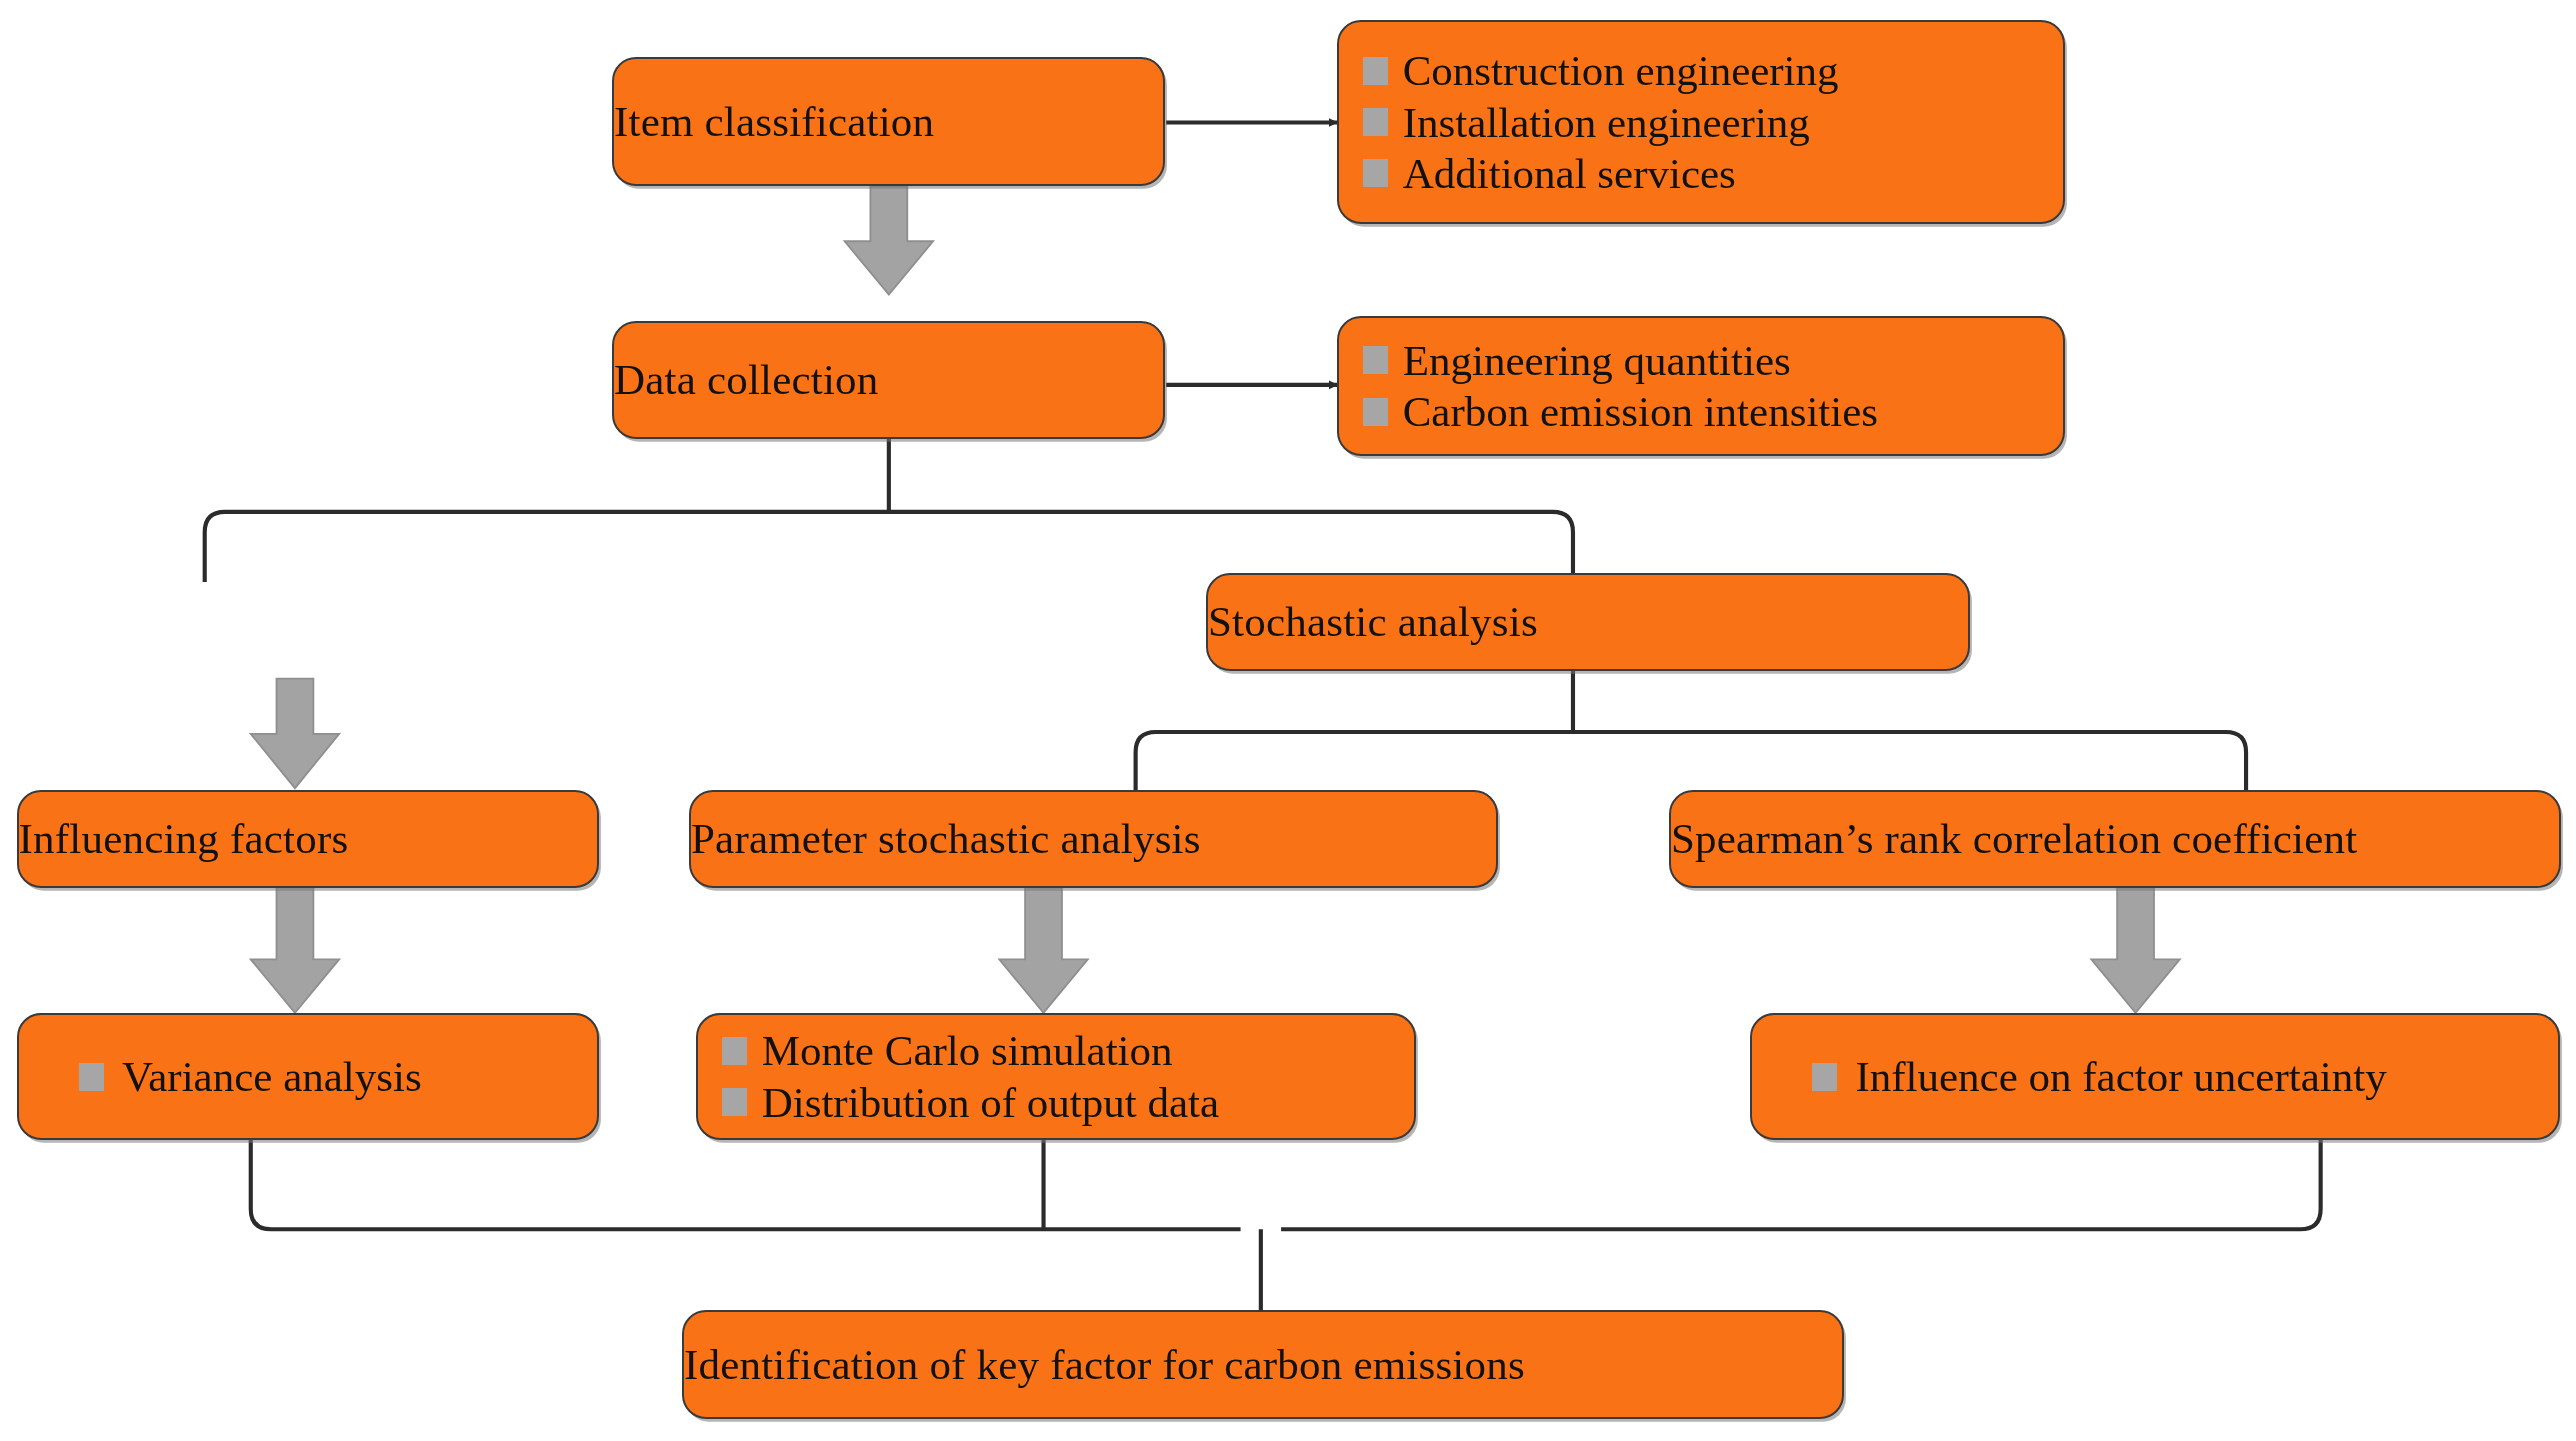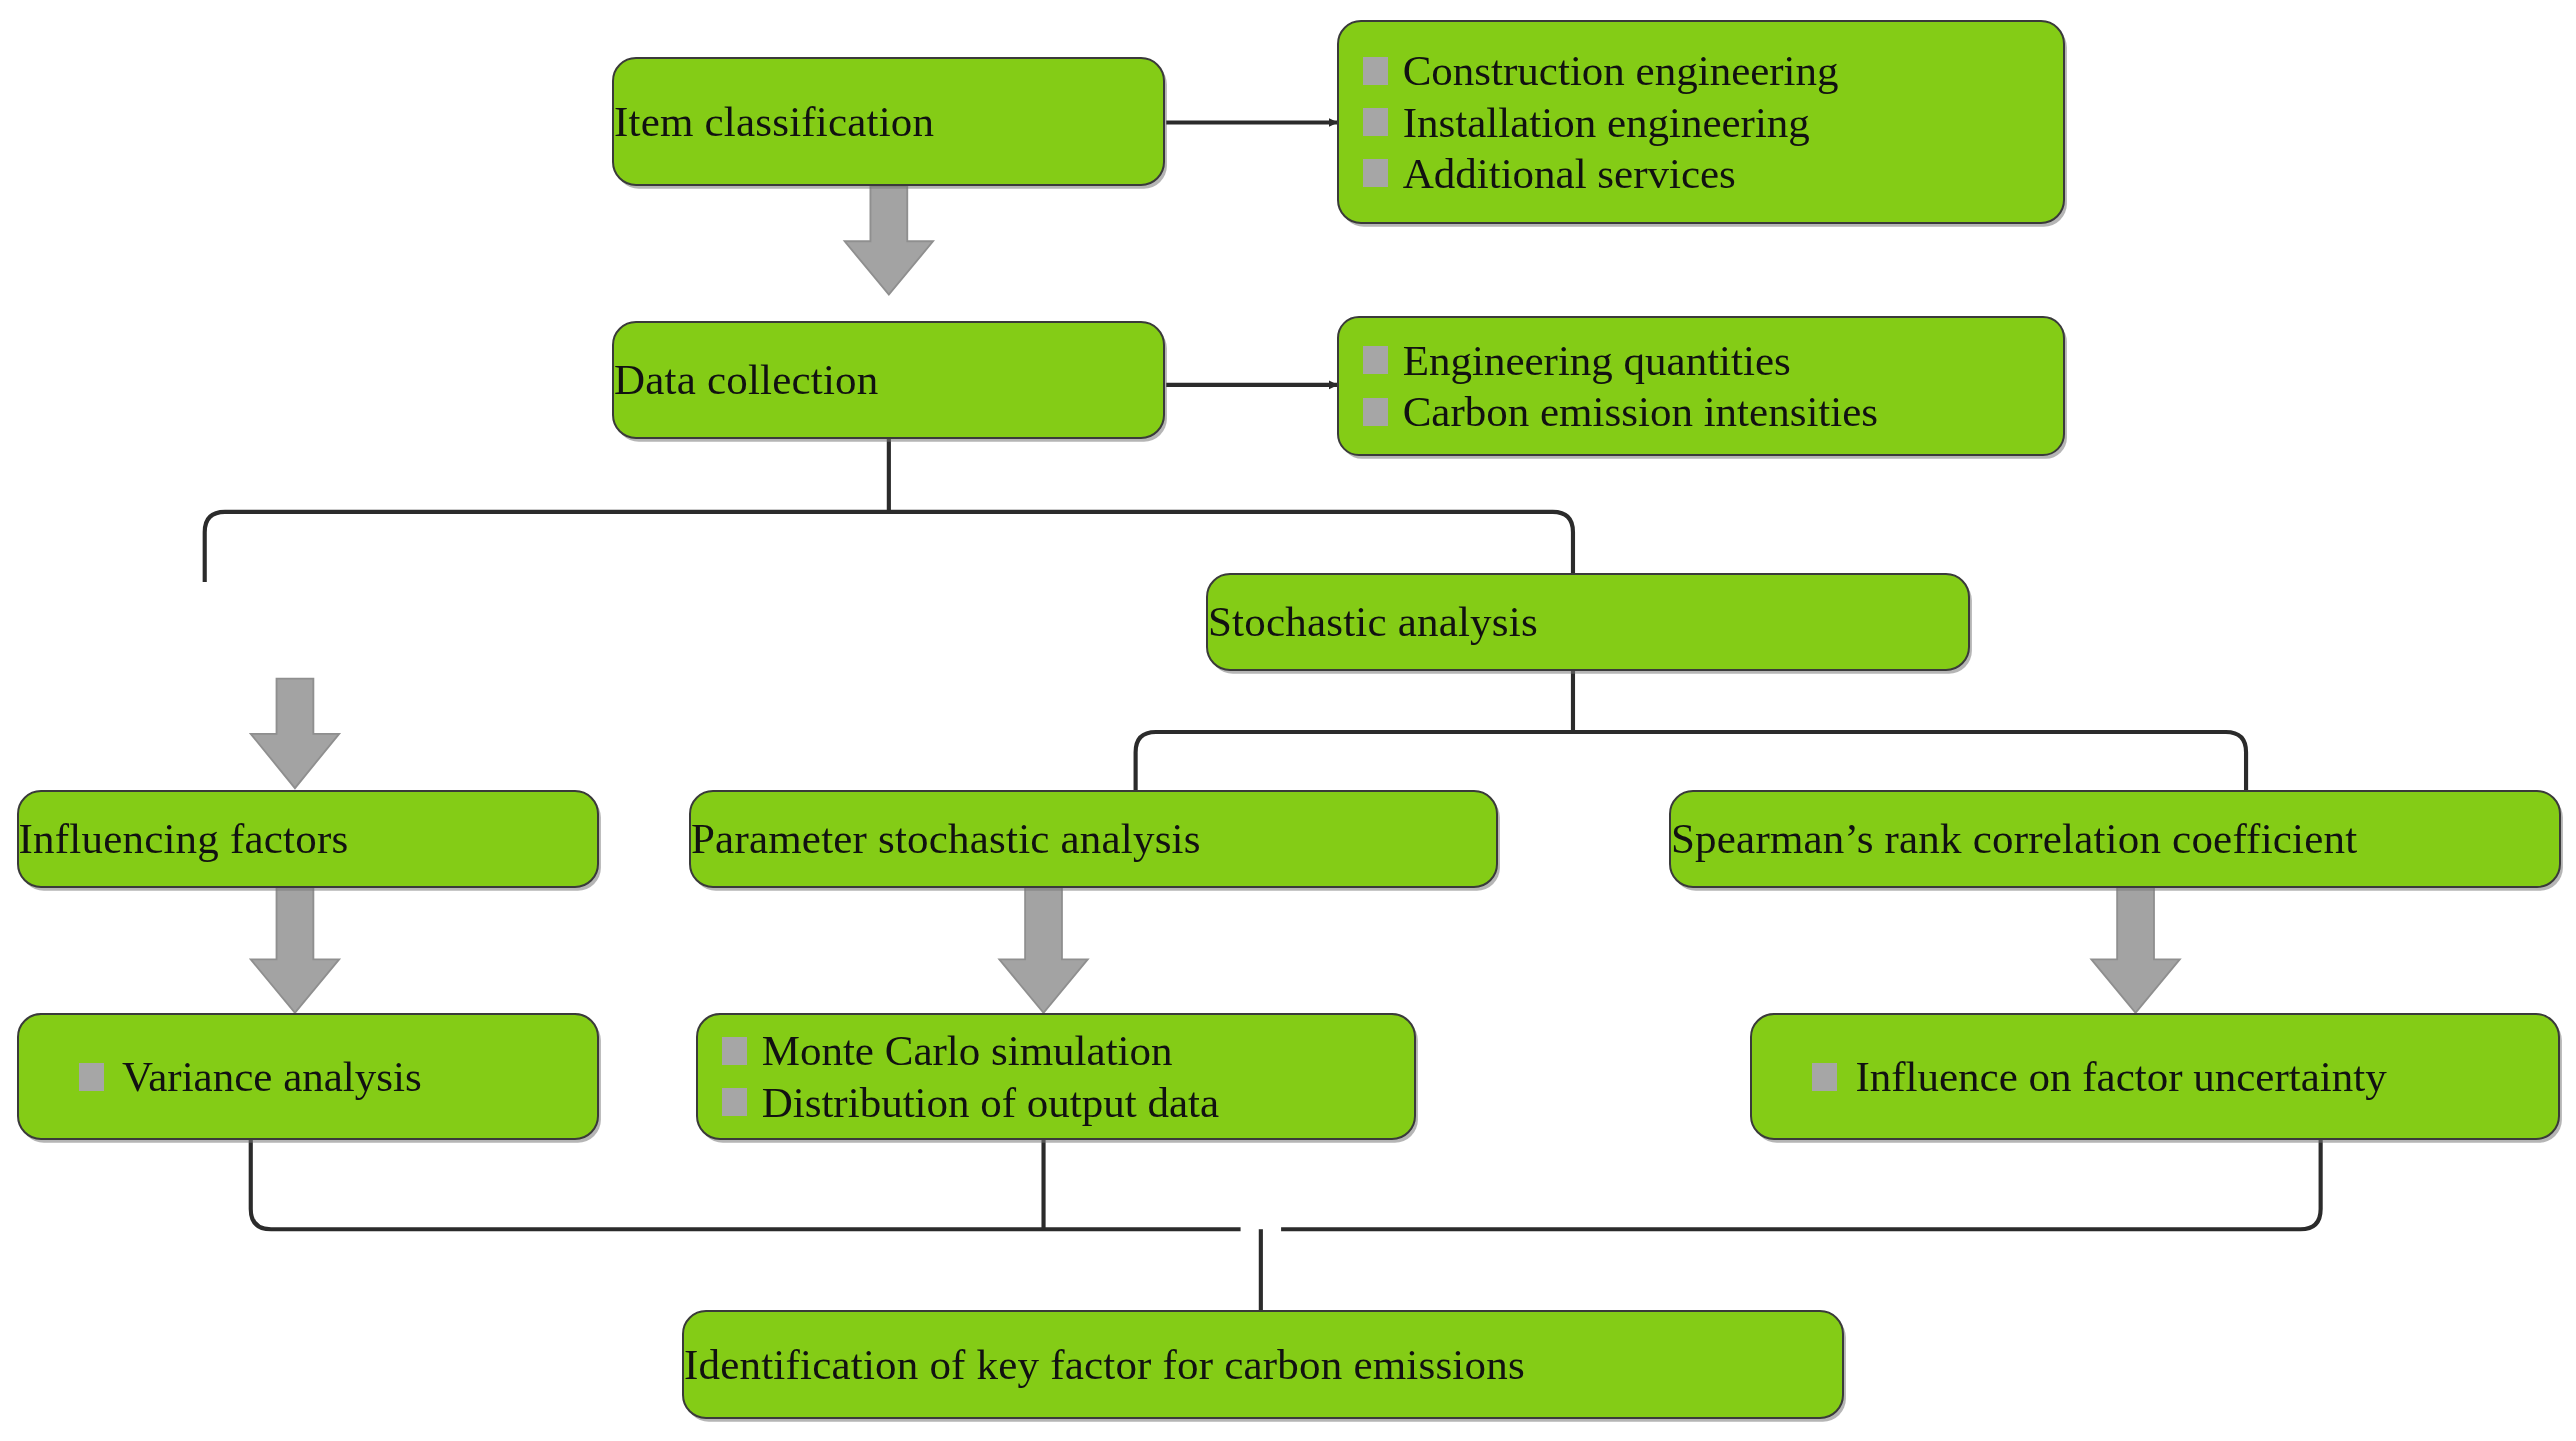--- a/index.html
+++ b/index.html
@@ -18,21 +18,21 @@
   #wires {
     position: absolute;
     left: 0; top: 0;
     width: 2576px;
     height: 1441px;
     pointer-events: none;
   }
   .node {
     position: absolute;
     box-sizing: border-box;
-    background: #84cc16;
+    background: #f97316;
     border: 2.8px solid #3a3a3a;
     border-radius: 24px;
     display: flex;
     align-items: center;
     box-shadow: 2.8px 3.7px 0 -0.9px rgba(120,120,120,0.55);
   }
   .node.centered {
     justify-content: flex-start;
   }
   .node-label {
@@ -152,21 +152,21 @@
         <span class="bullet-sq"></span>
         <span class="bullet-text">Additional services</span>
       </div>
     </div>
   </div>
 
   <div class="node centered" style="left:612px; top:321px; width:553px; height:118px;">
     <span class="node-label">Data collection</span>
   </div>
 
-  <div class="node" style="left:1337px; top:316px; width:728px; height:140px;border-radius:22px;">
+  <div class="node" style="left:1337px; top:316px; width:728px; height:140px;">
     <div class="bullet-list">
       <div class="bullet-row">
         <span class="bullet-sq"></span>
         <span class="bullet-text">Engineering quantities</span>
       </div>
       <div class="bullet-row">
         <span class="bullet-sq"></span>
         <span class="bullet-text">Carbon emission intensities</span>
       </div>
     </div>

